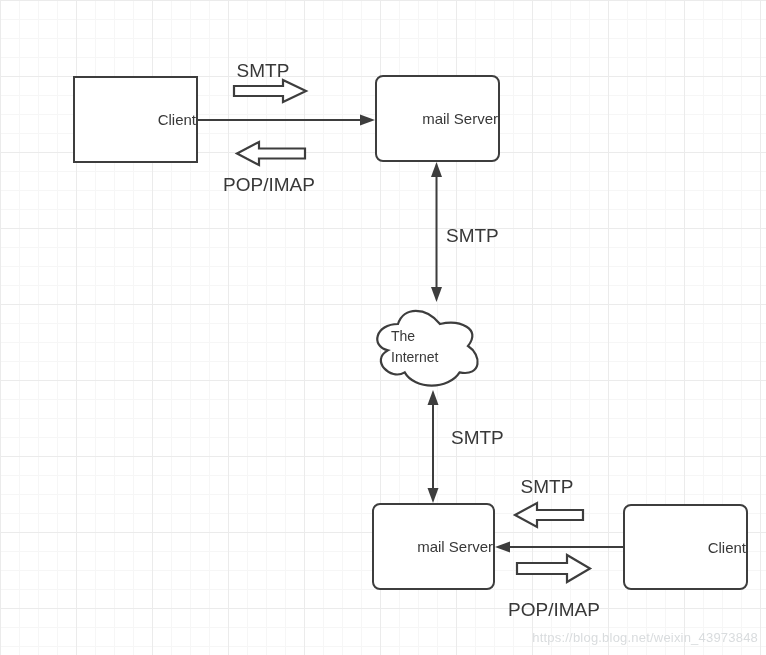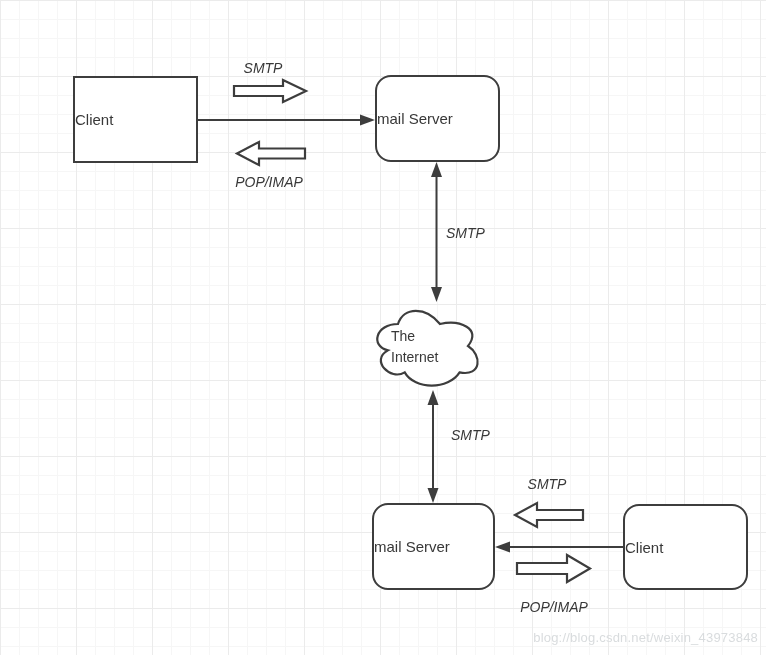--- a/index.html
+++ b/index.html
@@ -19,28 +19,27 @@
   }
   svg.layer { position: absolute; left: 0; top: 0; width: 766px; height: 655px; }
   .edge { stroke: var(--stroke); stroke-width: 2; fill: none; }
   .arrowhead { fill: var(--stroke); stroke: none; }
   .block-arrow { fill: var(--node-fill); stroke: var(--stroke); stroke-width: 2.2; stroke-linejoin: miter; }
   .cloud { fill: var(--node-fill); stroke: var(--stroke); stroke-width: 2.2; }
   .node {
     position: absolute; box-sizing: border-box;
     background: var(--node-fill);
     border: 2.5px solid var(--stroke);
-    display: flex; align-items: center; justify-content: flex-start;
+    display: flex; align-items: center; justify-content: flex-end;
     font-size: 15px; color: var(--text);
   }
-  .node.rounded { border-radius: 16px; }
+  .node.rounded { border-radius: 8px; }
   .edge-label {
-    position: absolute; font-size: 14px; color: var(--text);
+    position: absolute; font-size: 19px; color: var(--text);
     white-space: nowrap;
-    font-style: italic;
   }
   .edge-label.centered { text-align: center; }
   .cloud-label {
     position: absolute; left: 391px; top: 326px; width: 70px;
     text-align: left; font-size: 14px; line-height: 21px; color: var(--text);
   }
   .watermark {
     position: absolute; left: 484px; top: 630px; width: 274px;
     font-size: 13px; color: var(--watermark); text-align: right;
     letter-spacing: 0.2px; white-space: nowrap;
@@ -107,15 +106,15 @@
   <div class="edge-label centered" style="left:219px; top:174px; width:100px;">POP/IMAP</div>
 
   <div class="edge-label" style="left:446px; top:225px;">SMTP</div>
 
   <div class="edge-label" style="left:451px; top:427px;">SMTP</div>
 
   <div class="edge-label centered" style="left:511px; top:476px; width:72px;">SMTP</div>
 
   <div class="edge-label centered" style="left:504px; top:599px; width:100px;">POP/IMAP</div>
 
-  <div class="watermark">blog://blog.csdn.net/weixin_43973848</div>
+  <div class="watermark">https://blog.blog.net/weixin_43973848</div>
 
 </div>
 
 </body></html>

